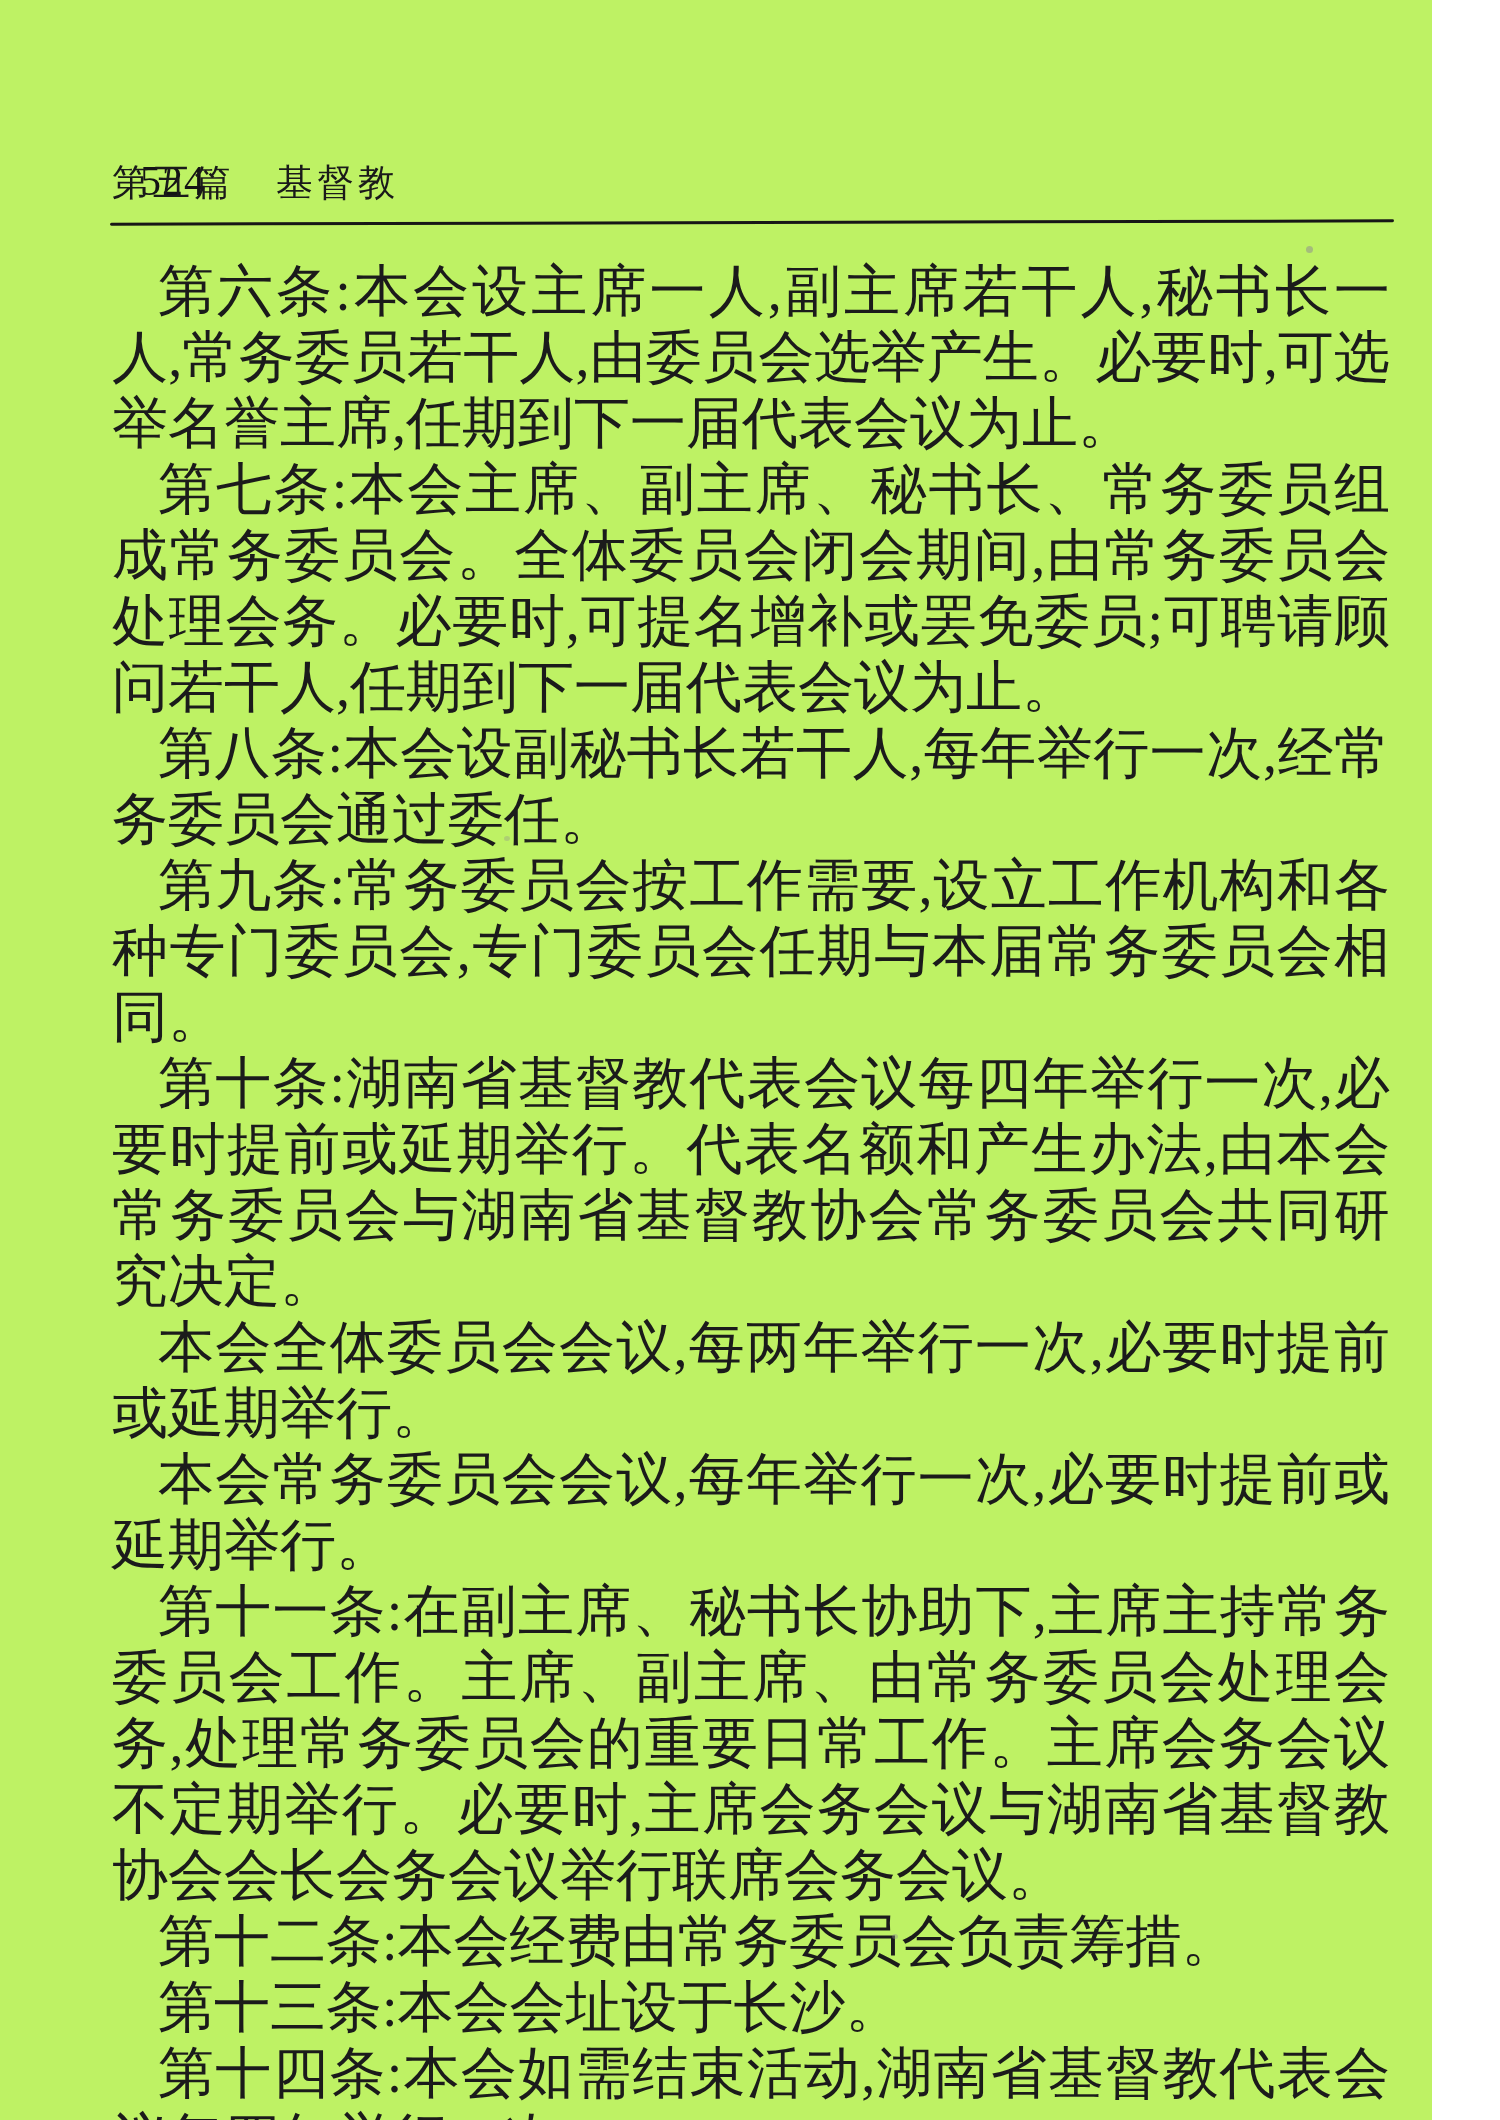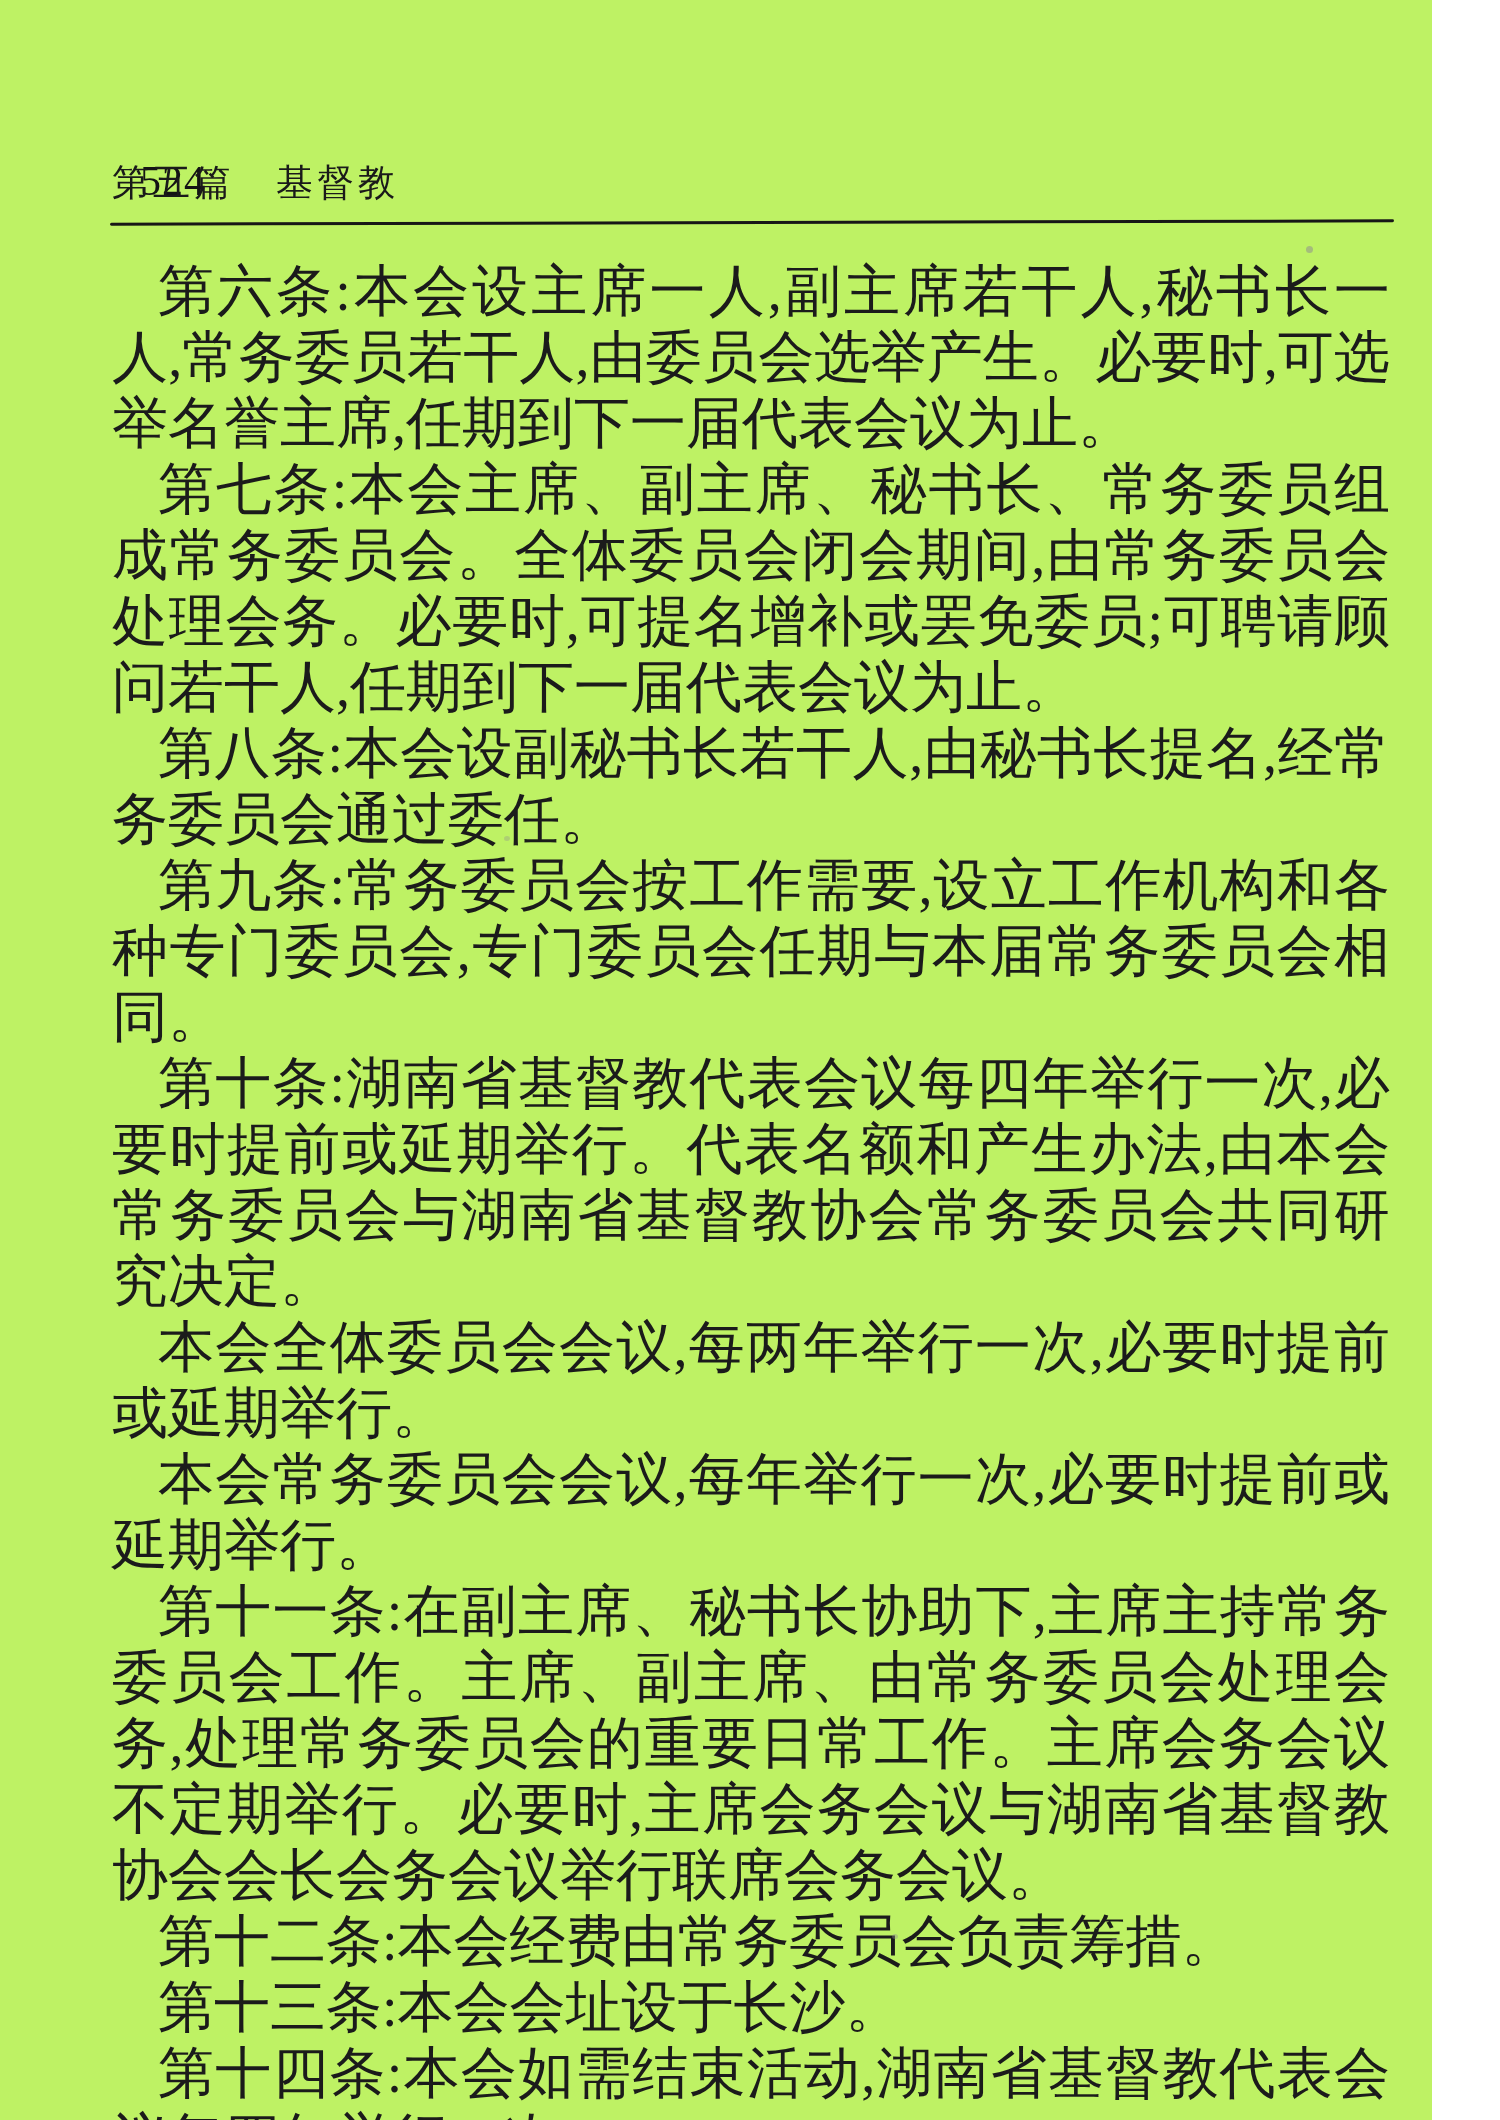--- a/index.html
+++ b/index.html
@@ -87,21 +87,21 @@
   <div class="header">
     <span class="page-number">524</span>
     <span class="running-title">第五篇　基督教</span>
   </div>
 
   <div class="header-rule"></div>
 
   <div class="body-text">
     <p>第六条:本会设主席一人,副主席若干人,秘书长一人,常务委员若干人,由委员会选举产生。必要时,可选举名誉主席,任期到下一届代表会议为止。</p>
     <p>第七条:本会主席、副主席、秘书长、常务委员组成常务委员会。全体委员会闭会期间,由常务委员会处理会务。必要时,可提名增补或罢免委员;可聘请顾问若干人,任期到下一届代表会议为止。</p>
-    <p>第八条:本会设副秘书长若干人,由秘书长提名,经常务委员会通过委任。</p>
+    <p>第八条:本会设副秘书长若干人,每年举行一次,经常务委员会通过委任。</p>
     <p>第九条:常务委员会按工作需要,设立工作机构和各种专门委员会,专门委员会任期与本届常务委员会相同。</p>
     <p>第十条:湖南省基督教代表会议每四年举行一次,必要时提前或延期举行。代表名额和产生办法,由本会常务委员会与湖南省基督教协会常务委员会共同研究决定。</p>
     <p>本会全体委员会会议,每两年举行一次,必要时提前或延期举行。</p>
     <p>本会常务委员会会议,每年举行一次,必要时提前或延期举行。</p>
     <p>第十一条:在副主席、秘书长协助下,主席主持常务委员会工作。主席、副主席、由常务委员会处理会务,处理常务委员会的重要日常工作。主席会务会议不定期举行。必要时,主席会务会议与湖南省基督教协会会长会务会议举行联席会务会议。</p>
     <p>第十二条:本会经费由常务委员会负责筹措。</p>
     <p>第十三条:本会会址设于长沙。</p>
     <p>第十四条:本会如需结束活动,湖南省基督教代表会议每四年举行一次。</p>
   </div>
 

